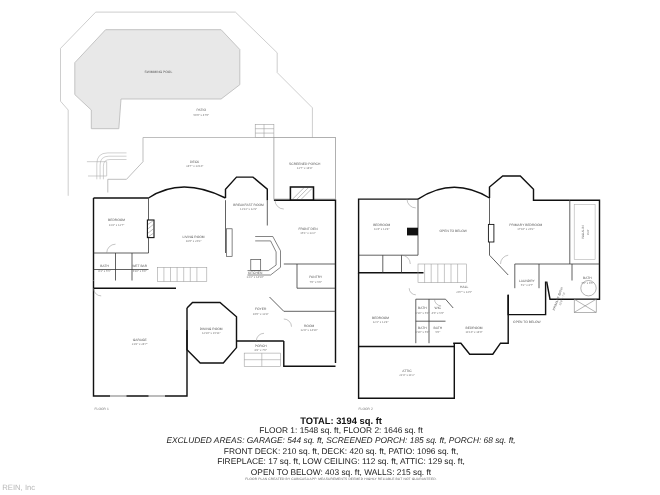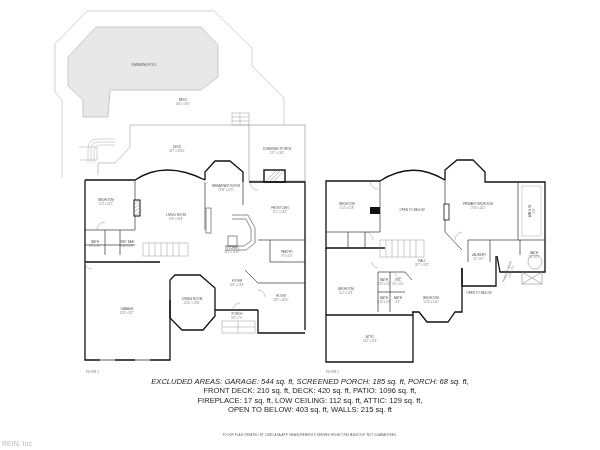--- a/index.html
+++ b/index.html
@@ -273,19 +273,21 @@
       <text class="rdim" x="431" y="303">11'10" x 14'0"</text>
       <text class="rlabel" x="479" y="294">OPEN TO BELOW</text>
       <text class="rlabel" x="370" y="338">ATTIC</text>
       <text class="rdim" x="370" y="342">21'4" x 11'3"</text>
     </g>
     <text class="flabel" x="326" y="373">FLOOR 2</text>
   </g>
 </svg>
 
 <div class="summary">
+  <div class="total">TOTAL: 3194 sq. ft</div>
+  <div class="line">FLOOR 1: 1548 sq. ft, FLOOR 2: 1646 sq. ft</div>
   <div class="line" style="white-space:nowrap;margin-left:-40px;margin-right:-40px;font-style:italic;">EXCLUDED AREAS: GARAGE: 544 sq. ft, SCREENED PORCH: 185 sq. ft, PORCH: 68 sq. ft,</div>
   <div class="line">FRONT DECK: 210 sq. ft, DECK: 420 sq. ft, PATIO: 1096 sq. ft,</div>
   <div class="line">FIREPLACE: 17 sq. ft, LOW CEILING: 112 sq. ft, ATTIC: 129 sq. ft,</div>
   <div class="line">OPEN TO BELOW: 403 sq. ft, WALLS: 215 sq. ft</div>
 </div>
 <div class="disclaimer">FLOOR PLAN CREATED BY CUBICASA APP. MEASUREMENTS DEEMED HIGHLY RELIABLE BUT NOT GUARANTEED.</div>
 <div class="watermark">REIN, Inc</div>
 
 </body></html>

